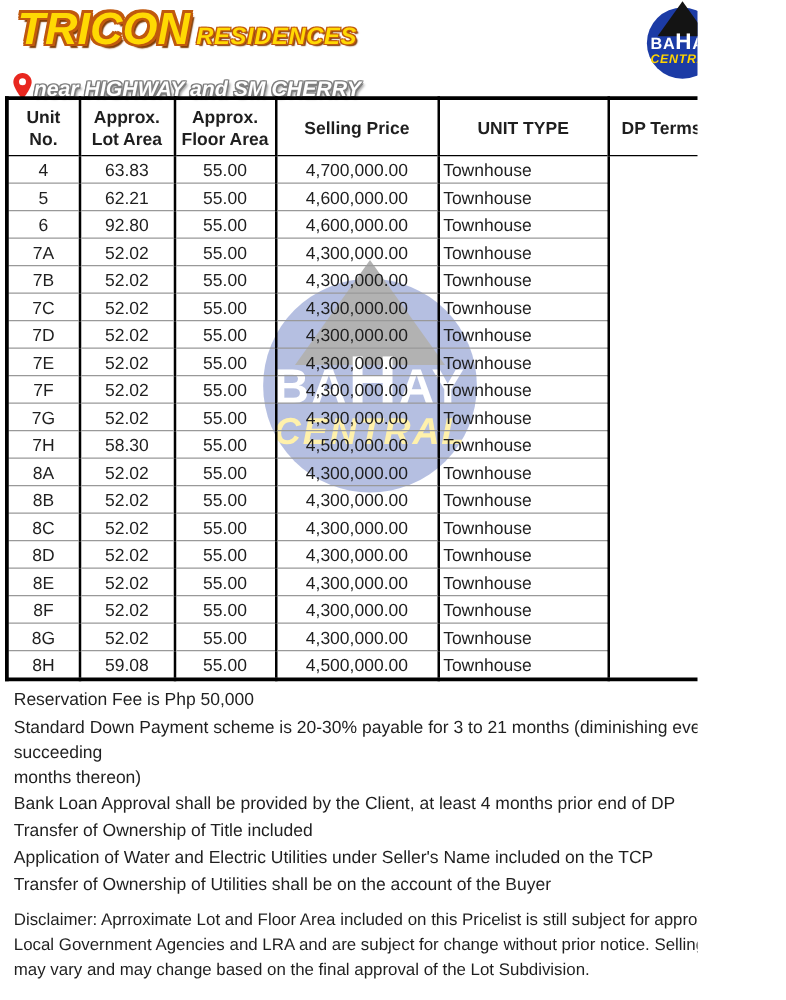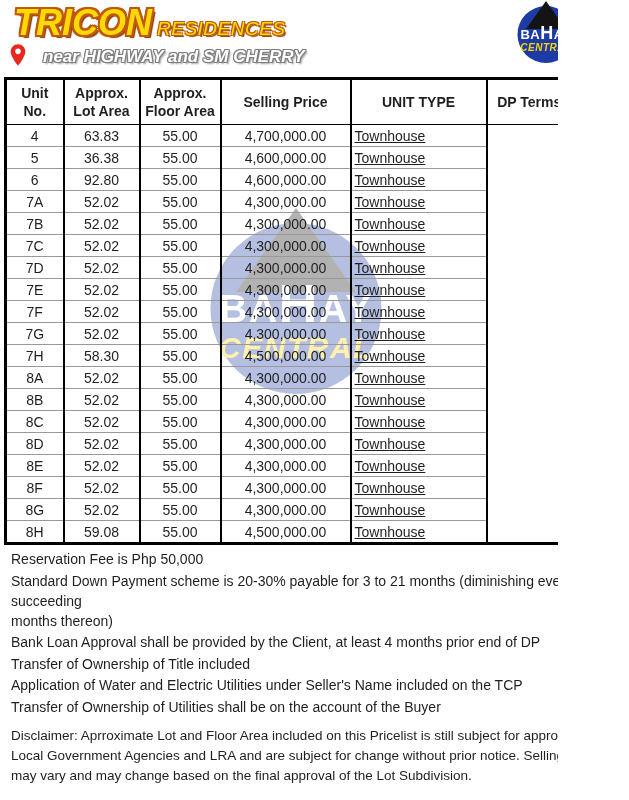--- a/index.html
+++ b/index.html
@@ -21,28 +21,28 @@
     font-style: italic; font-weight: 800; font-size: 36px; letter-spacing: 0px;
     color: var(--brand_yellow, #ffd903);
     text-shadow:
       -2px -2px 0 var(--brand_outline, #c0590d),  2px -2px 0 var(--brand_outline, #c0590d),
       -2px  2px 0 var(--brand_outline, #c0590d),  2px  2px 0 var(--brand_outline, #c0590d),
       -2px  0   0 var(--brand_outline, #c0590d),  2px  0   0 var(--brand_outline, #c0590d),
        0   -2px 0 var(--brand_outline, #c0590d),  0    2px 0 var(--brand_outline, #c0590d),
        3px  3px 1px #803c06;
   }
   .brand-suffix {
-    font-style: italic; font-weight: 400; font-size: 19px; letter-spacing: 0.5px;
+    font-style: italic; font-weight: 700; font-size: 19px; letter-spacing: 0.5px;
     color: var(--brand_yellow, #ffd903);
     text-shadow:
       -1px -1px 0 var(--brand_outline, #c0590d),  1px -1px 0 var(--brand_outline, #c0590d),
       -1px  1px 0 var(--brand_outline, #c0590d),  1px  1px 0 var(--brand_outline, #c0590d),
        2px  2px 1px #803c06;
   }
-  .tagline-line { display: flex; align-items: center; gap: 17px; margin-top: 0px; margin-left: -4px; }
+  .tagline-line { display: flex; align-items: center; gap: 1px; margin-top: 14px; margin-left: -4px; }
   .tagline {
     font-style: italic; font-weight: bold; font-size: 17px;
     color: var(--tagline_white, #ffffff);
     text-shadow:
       -1px -1px 0 var(--tagline_outline, #7f7f7f), 1px -1px 0 var(--tagline_outline, #7f7f7f),
       -1px  1px 0 var(--tagline_outline, #7f7f7f), 1px  1px 0 var(--tagline_outline, #7f7f7f),
       -1px  0   0 var(--tagline_outline, #7f7f7f), 1px  0   0 var(--tagline_outline, #7f7f7f),
        0   -1px 0 var(--tagline_outline, #7f7f7f), 0    1px 0 var(--tagline_outline, #7f7f7f),
        2px  2px 2px #9a9a9a;
   }
@@ -93,21 +93,21 @@
     white-space: pre-line; text-align: center; vertical-align: middle;
     height: 44px; padding: 0;
   }
   .price-table td {
     border-left: 2px solid var(--table_border, #000);
     border-top: 1px solid var(--row_line, #999);
     height: 21px; padding: 0; text-align: center; vertical-align: middle;
     background: transparent;
   }
   .price-table th:first-child, .price-table td:first-child { border-left: none; }
-  .price-table td.col-type { text-align: left; padding-left: 3px; text-decoration: underline; }
+  .price-table td.col-type { text-align: left; padding-left: 3px; }
   .price-table td.col-dp { border-top: 1px solid var(--table_border, #000); }
 
   
   .notes { position: absolute; left: 11px; top: 549px; width: 612px; z-index: 1; }
   .note-line {
     font-size: 14px; line-height: 20px; margin-bottom: 1.5px;
     white-space: pre-line; color: var(--text, #1f1f1f);
   }
   .disclaimer {
     font-size: 13.5px; line-height: 20px; margin-top: 9px;
@@ -178,21 +178,21 @@
           <tr>
             <td class="col-unit">4</td>
             <td class="col-lot">63.83</td>
             <td class="col-floor">55.00</td>
             <td class="col-price">4,700,000.00</td>
             <td class="col-type">Townhouse</td>
             <td rowspan="19" class="col-dp"></td>
           </tr>
           <tr>
             <td class="col-unit">5</td>
-            <td class="col-lot">36.38</td>
+            <td class="col-lot">62.21</td>
             <td class="col-floor">55.00</td>
             <td class="col-price">4,600,000.00</td>
             <td class="col-type">Townhouse</td>
           </tr>
           <tr>
             <td class="col-unit">6</td>
             <td class="col-lot">92.80</td>
             <td class="col-floor">55.00</td>
             <td class="col-price">4,600,000.00</td>
             <td class="col-type">Townhouse</td>

